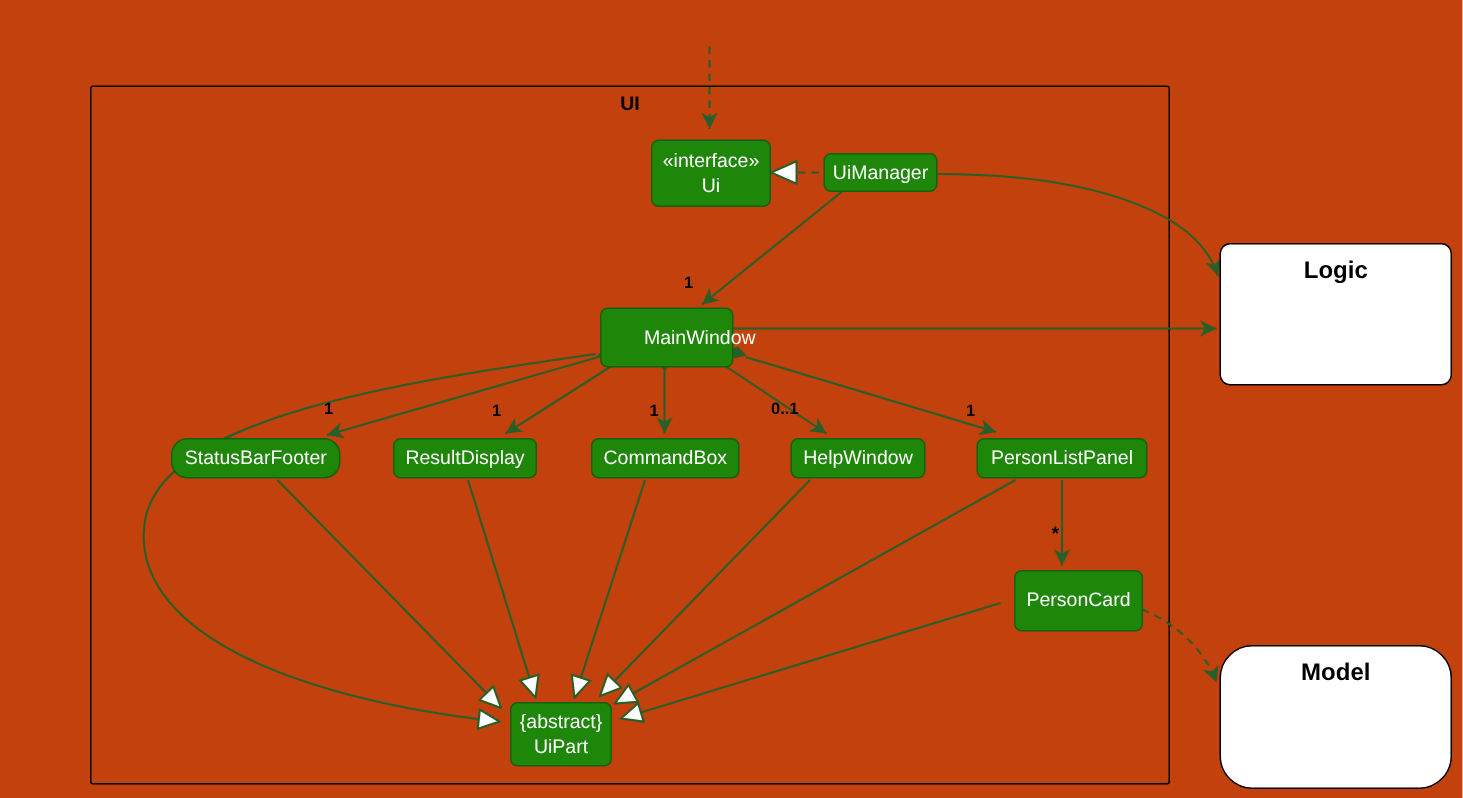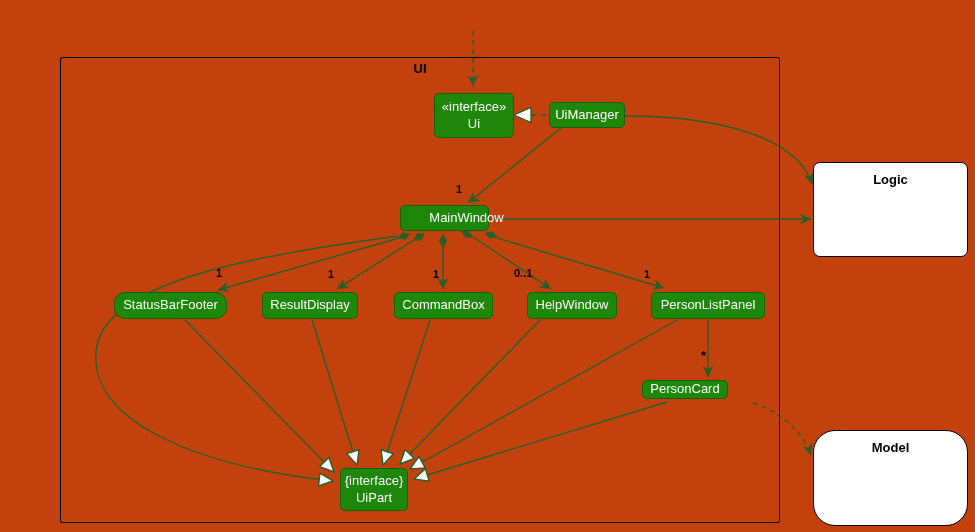--- a/index.html
+++ b/index.html
@@ -10,21 +10,21 @@
   .frame-label{position:absolute;left:0;top:3px;width:100%;text-align:center;
          font-weight:bold;font-size:13px;color:var(--label-text,#000);}
   svg.edges{position:absolute;left:0;top:0;z-index:2;}
   .node{position:absolute;z-index:3;background:var(--node-fill,#1e8609);
         border:1px solid var(--node-border,#156004);border-radius:5px;
         color:var(--node-text,#fff);font-size:13px;line-height:1.3;
         display:flex;flex-direction:column;align-items:center;justify-content:center;
         text-align:center;box-sizing:border-box;}
   .node span{display:block;white-space:nowrap;}
   .ext{position:absolute;z-index:3;background:#fff;border:1.4px solid #000;
-       border-radius:7px;font-weight:bold;font-size:13px;color:var(--label-text,#000);
+       border-radius:7px;font-weight:bold;font-size:16px;color:var(--label-text,#000);
        text-align:center;padding-top:9px;box-sizing:border-box;}
   .mult{position:absolute;z-index:4;font-weight:bold;font-size:11px;
         color:var(--label-text,#000);white-space:nowrap;}
   .mult.star{font-size:13px;}
   .e{stroke:var(--edge,#285f28);stroke-width:1.4;fill:none;}
   .dash{stroke-dasharray:5 4;}
   .dia{fill:var(--edge,#285f28);stroke:none;}
   .mt{fill:#fff;stroke:var(--edge,#285f28);stroke-width:1.3;}
   .ah{fill:var(--edge,#285f28);stroke:none;}
 </style>
@@ -85,21 +85,21 @@
 
   <div class="node" style="left:434px;top:93px;width:80px;height:45px;">
     <span>«interface»</span>
     <span>Ui</span>
   </div>
 
   <div class="node" style="left:549px;top:102px;width:76px;height:26px;">
     <span>UiManager</span>
   </div>
 
-  <div class="node" style="left:400px;top:205px;width:89px;height:26px;padding-left:44px;">
+  <div class="node" style="left:400px;top:205px;width:89px;height:40px;padding-left:44px;">
     <span>MainWindow</span>
   </div>
 
   <div class="node" style="left:114px;top:292px;width:113px;height:27px;border-radius:11px;">
     <span>StatusBarFooter</span>
   </div>
 
   <div class="node" style="left:262px;top:292px;width:96px;height:27px;">
     <span>ResultDisplay</span>
   </div>
@@ -109,26 +109,26 @@
   </div>
 
   <div class="node" style="left:527px;top:292px;width:90px;height:27px;text-align:right;">
     <span>HelpWindow</span>
   </div>
 
   <div class="node" style="left:651px;top:292px;width:114px;height:27px;">
     <span>PersonListPanel</span>
   </div>
 
-  <div class="node" style="left:642px;top:380px;width:86px;height:19px;">
+  <div class="node" style="left:676px;top:380px;width:86px;height:41px;">
     <span>PersonCard</span>
   </div>
 
   <div class="node" style="left:340px;top:468px;width:68px;height:43px;">
-    <span>{interface}</span>
+    <span>{abstract}</span>
     <span>UiPart</span>
   </div>
 
   <div class="ext" style="left:813px;top:162px;width:155px;height:95px;">
     <span>Logic</span>
   </div>
 
   <div class="ext" style="left:813px;top:430px;width:155px;height:96px;border-radius:22px;">
     <span>Model</span>
   </div>

